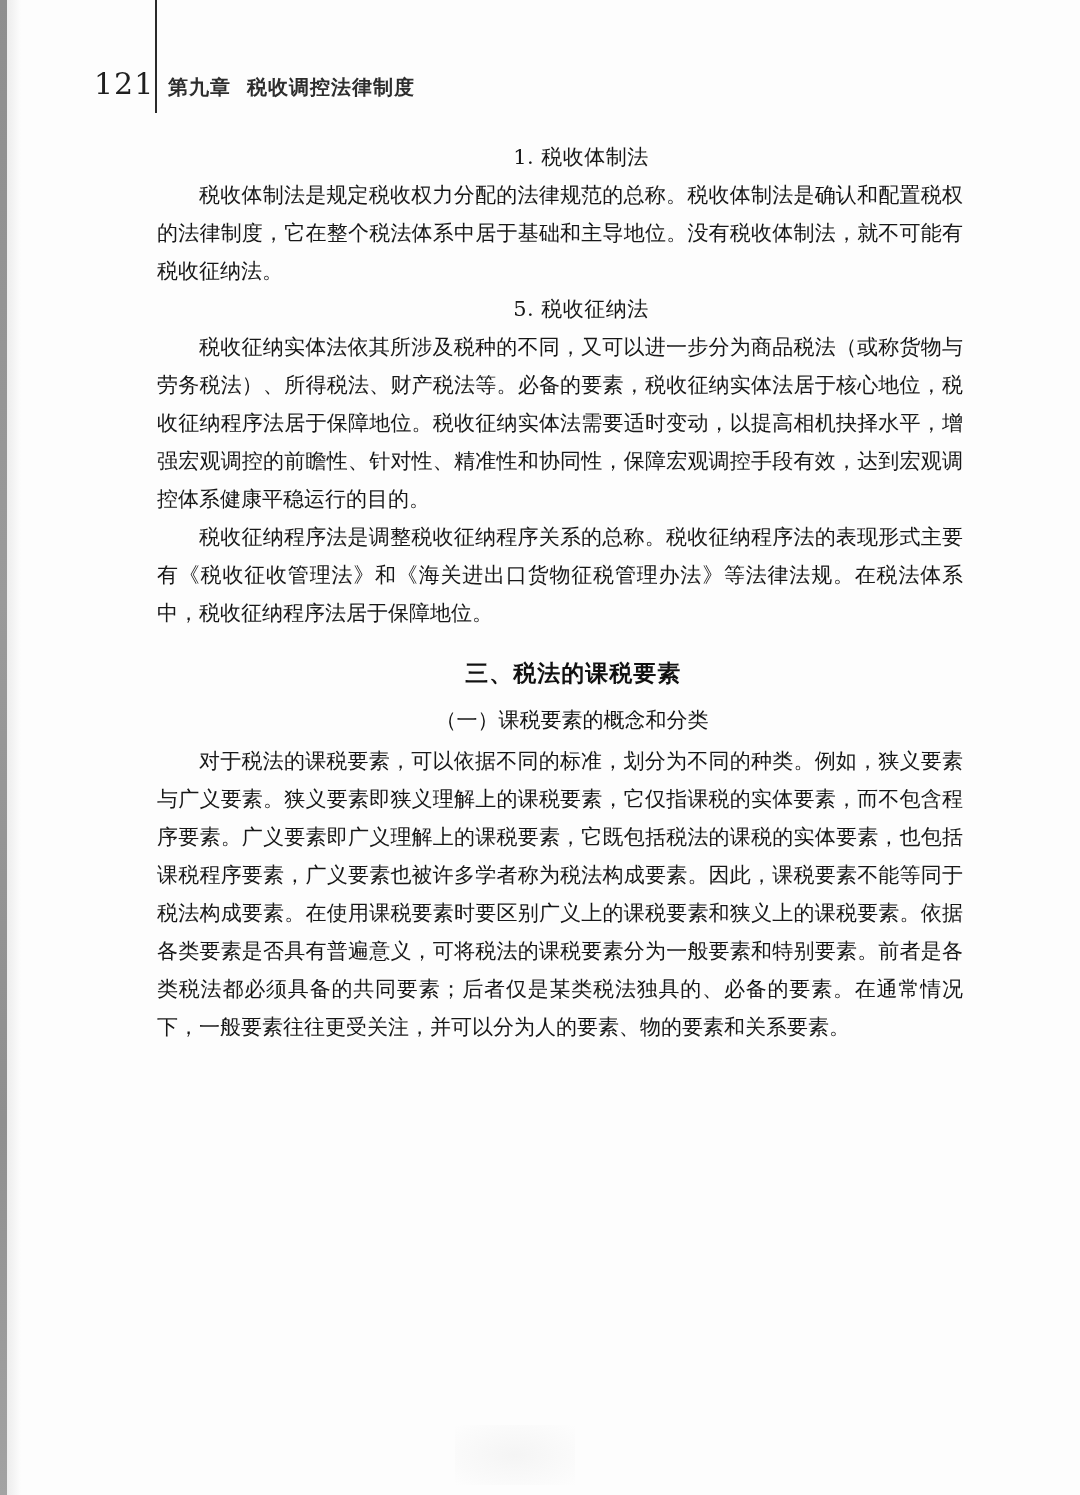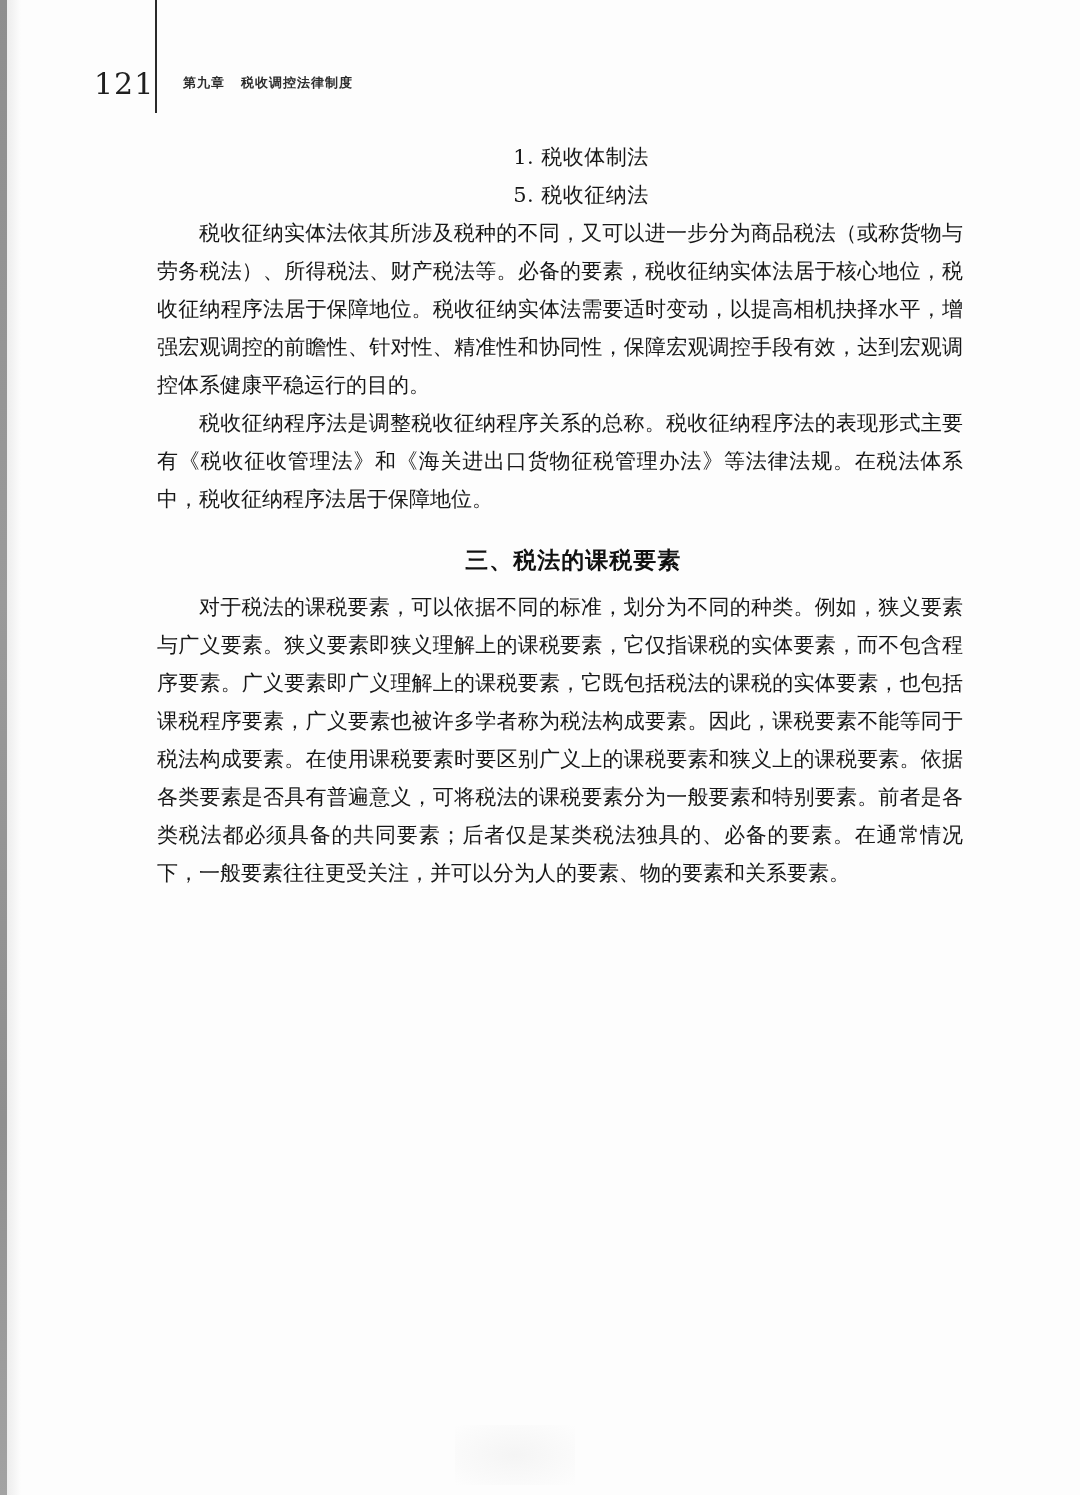--- a/index.html
+++ b/index.html
@@ -52,25 +52,25 @@
   .header-rule {
     position: absolute;
     left: 155px;
     top: 0;
     width: 2px;
     height: 113px;
     background: #2a2a2a;
   }
   .running-head {
     position: absolute;
-    left: 183px;
+    left: 168px;
     top: 74px;
     font-family: "DejaVu Sans", "Liberation Sans", sans-serif;
     font-weight: bold;
-    font-size: 13px;
+    font-size: 20px;
     color: #2d2d2d;
     letter-spacing: 1px;
     white-space: nowrap;
   }
   .running-head .chap {
     margin-right: 16px;
   }
 
   .page-body {
     position: absolute;
@@ -87,21 +87,21 @@
   }
   .blk.para {
     text-align: justify;
     text-indent: 2em;
   }
   .blk.subhead {
     text-indent: 2em;
     letter-spacing: 0.5px;
   }
   .blk.section {
-    font-family: Liberation Serif, serif;
+    font-family: Liberation Mono, monospace;
     font-weight: bold;
     font-size: 23px;
     line-height: 34px;
     color: #111;
     text-indent: 1.15em;
     margin-top: 26px;
     margin-bottom: 10px;
     letter-spacing: 1px;
   }
   .blk.kai {
@@ -122,18 +122,20 @@
 <header class="page-header">
   <div class="page-number">121</div>
   <div class="header-rule"></div>
   <div class="running-head">
     <span class="chap">第九章</span><span>税收调控法律制度</span>
   </div>
 </header>
 
 <main class="page-body">
     <p class="blk subhead">1. 税收体制法</p>
+    <p class="blk para">税收体制法是规定税收权力分配的法律规范的总称。税收体制法是确认和配置税权的法律制度，它在整个税法体系中居于基础和主导地位。没有税收体制法，就不可能有税收征纳法。</p>
     <p class="blk subhead">5. 税收征纳法</p>
     <p class="blk para">税收征纳实体法依其所涉及税种的不同，又可以进一步分为商品税法（或称货物与劳务税法）、所得税法、财产税法等。必备的要素，税收征纳实体法居于核心地位，税收征纳程序法居于保障地位。税收征纳实体法需要适时变动，以提高相机抉择水平，增强宏观调控的前瞻性、针对性、精准性和协同性，保障宏观调控手段有效，达到宏观调控体系健康平稳运行的目的。</p>
     <p class="blk para">税收征纳程序法是调整税收征纳程序关系的总称。税收征纳程序法的表现形式主要有《税收征收管理法》和《海关进出口货物征税管理办法》等法律法规。在税法体系中，税收征纳程序法居于保障地位。</p>
     <p class="blk section">三、税法的课税要素</p>
+    <p class="blk kai">（一）课税要素的概念和分类</p>
     <p class="blk para">对于税法的课税要素，可以依据不同的标准，划分为不同的种类。例如，狭义要素与广义要素。狭义要素即狭义理解上的课税要素，它仅指课税的实体要素，而不包含程序要素。广义要素即广义理解上的课税要素，它既包括税法的课税的实体要素，也包括课税程序要素，广义要素也被许多学者称为税法构成要素。因此，课税要素不能等同于税法构成要素。在使用课税要素时要区别广义上的课税要素和狭义上的课税要素。依据各类要素是否具有普遍意义，可将税法的课税要素分为一般要素和特别要素。前者是各类税法都必须具备的共同要素；后者仅是某类税法独具的、必备的要素。在通常情况下，一般要素往往更受关注，并可以分为人的要素、物的要素和关系要素。</p>
   </main>
 
 </body></html>

